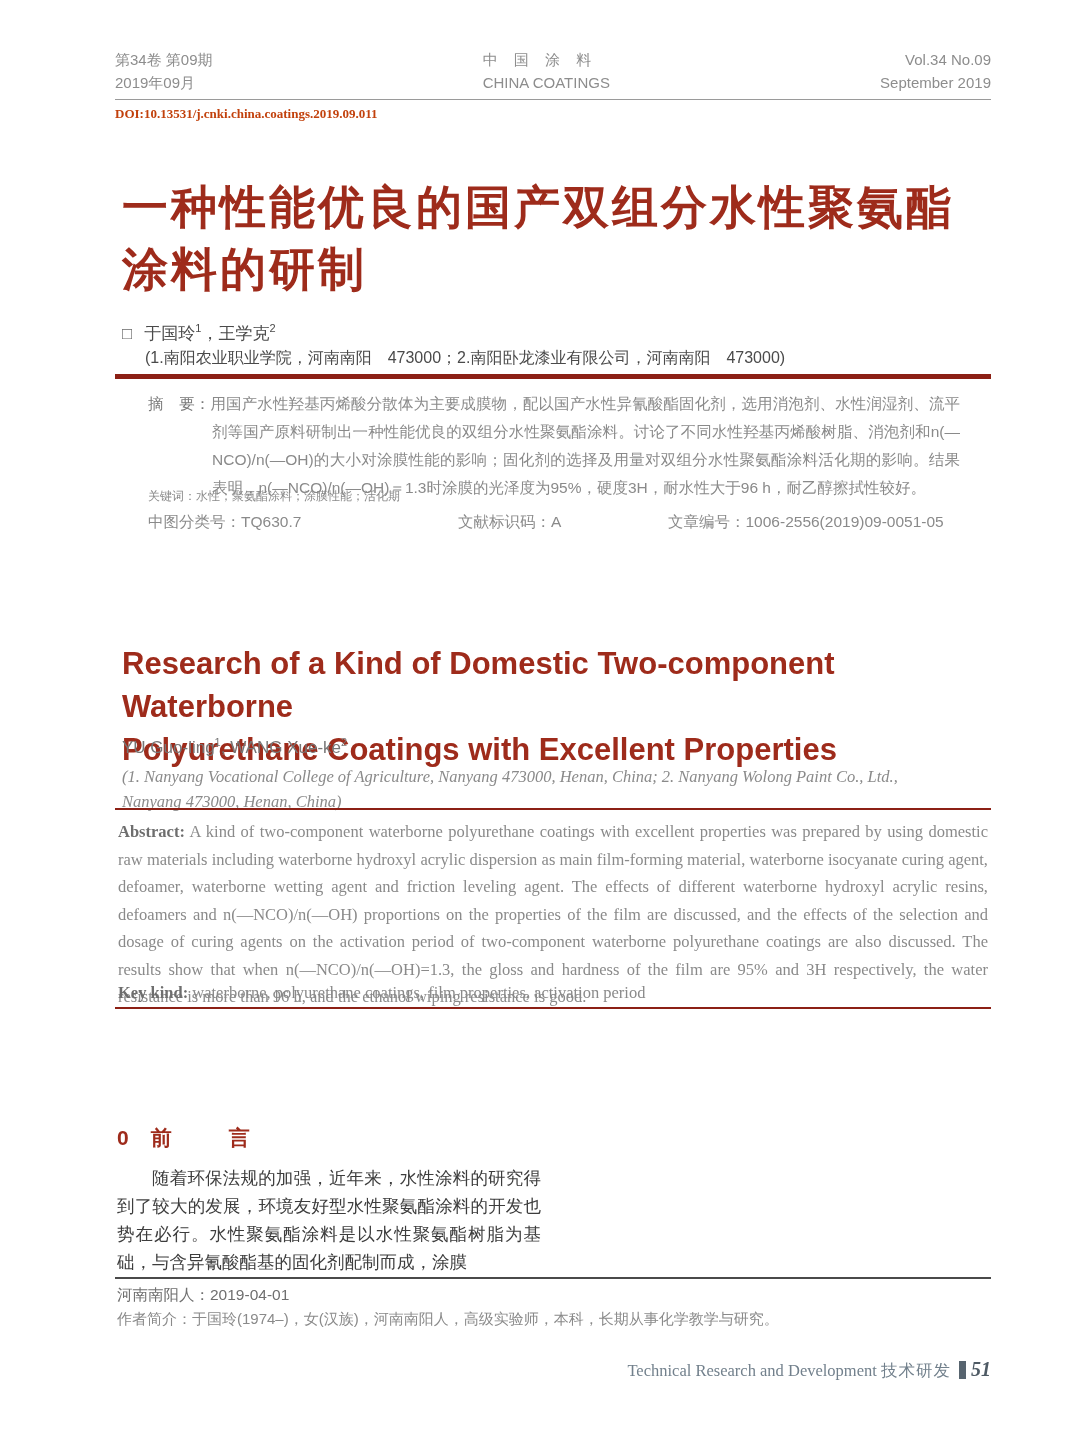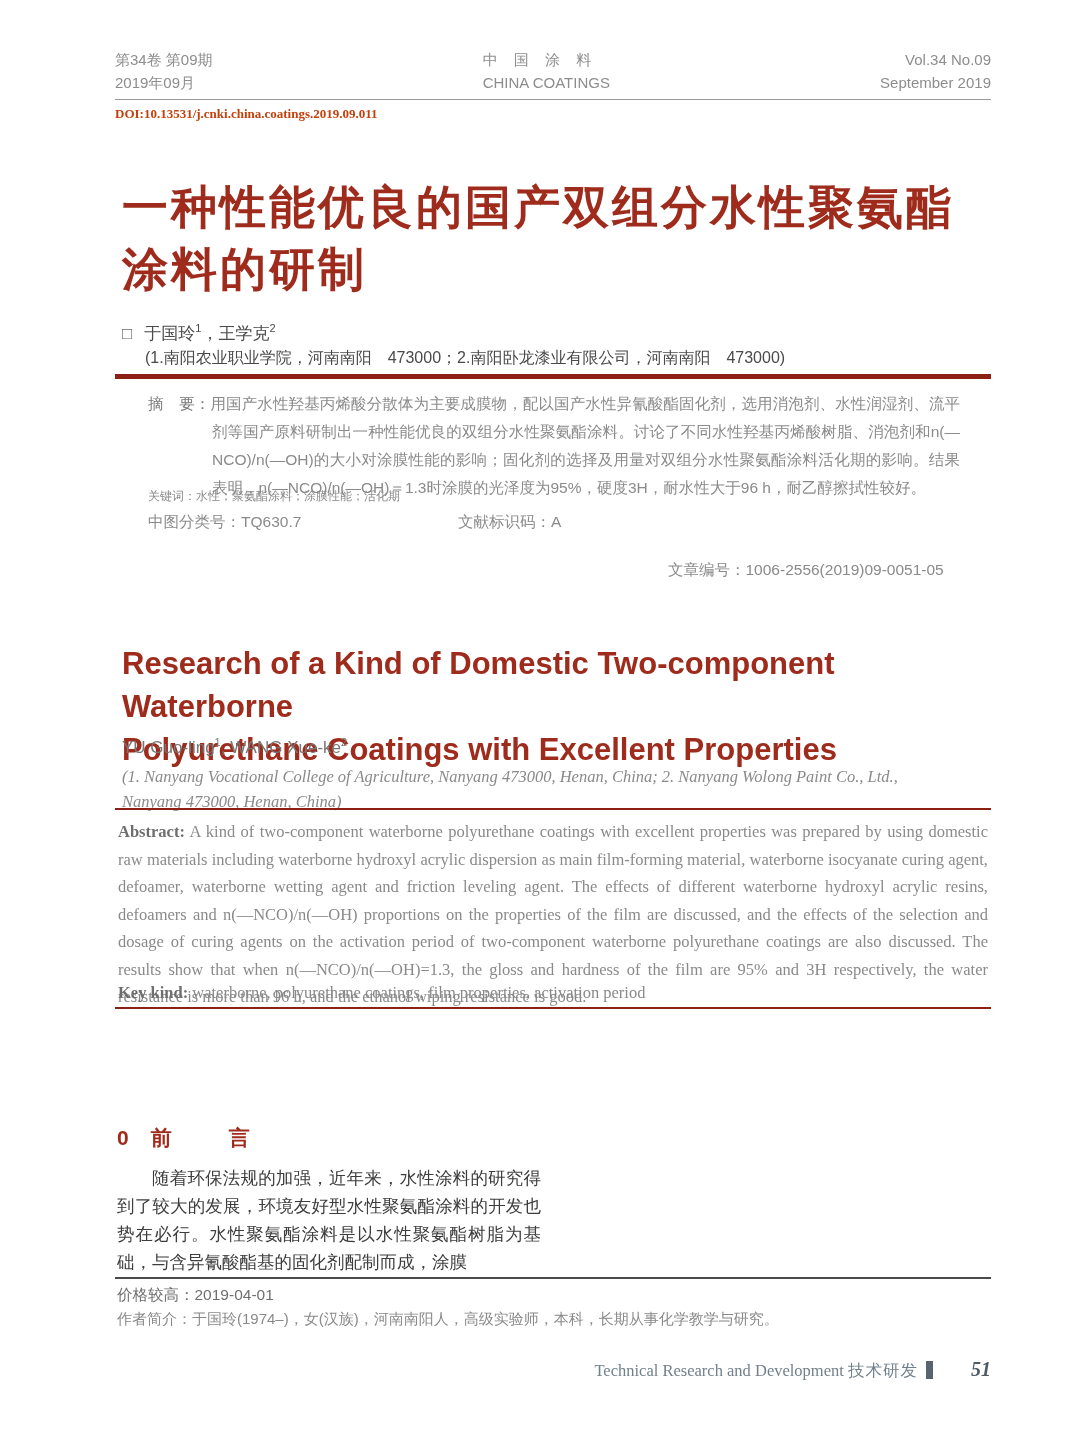--- a/index.html
+++ b/index.html
@@ -29,21 +29,21 @@
   .rule-thick-red{position:absolute;top:374px;left:115px;width:876px;height:5px;background:#8c2015;}
 
   
   .cn-abs-wrap{position:absolute;top:390px;left:148px;width:812px;color:#8a8a8a;font-size:15.5px;}
   .cn-abstract{padding-left:64px;text-indent:-64px;line-height:28px;text-align:justify;margin:0;}
   .cn-abstract .lab{color:#787878;}
   .cn-keywords{position:absolute;top:483px;left:148px;width:812px;color:#8a8a8a;
                font-size:12px;line-height:26px;}
   .cn-meta{position:absolute;top:512px;left:148px;width:812px;color:#8a8a8a;font-size:15.5px;}
   .cn-meta .m2{position:absolute;left:310px;top:0;}
-  .cn-meta .m3{position:absolute;left:520px;top:0;margin-top:48px;}
+  .cn-meta .m3{position:absolute;left:520px;top:0;}
 
   
   .en-title{position:absolute;top:642px;left:122px;width:880px;color:#9e2b1b;
             font-size:31px;font-weight:bold;line-height:43px;letter-spacing:0px;}
   .en-authors{position:absolute;top:738px;left:122px;color:#767676;font-size:17px;}
   .en-affil{position:absolute;top:764px;left:122px;width:860px;color:#8a8a8a;font-size:16.5px;
             font-style:italic;font-family:"Liberation Serif",serif;line-height:25px;}
   .rule-thin-red{position:absolute;top:808px;left:115px;width:876px;height:2px;background:#8c2015;}
 
   
@@ -71,21 +71,21 @@
   .foot-rule{position:absolute;top:1277px;left:115px;width:876px;height:2px;background:#4a4a4a;}
   .footnote1{position:absolute;top:1285px;left:117px;color:#6f6f6f;font-size:15.5px;}
   .footnote2{position:absolute;top:1310px;left:117px;width:874px;color:#8a8a8a;font-size:15px;}
 
   
   .pfooter{position:absolute;top:1358px;left:115px;width:876px;text-align:right;
            color:#72808c;font-family:"Liberation Serif",serif;font-size:16.5px;}
   .pfooter .cnpart{letter-spacing:1px;}
   .pfooter .bar{display:inline-block;width:7px;height:18px;background:#57646f;
                 margin:0 5px 0 8px;vertical-align:-3px;}
-  .pfooter .pno{font-style:italic;font-weight:bold;font-size:20px;color:#4e5a64;margin-left:33px;}
+  .pfooter .pno{font-style:italic;font-weight:bold;font-size:20px;color:#4e5a64;}
 </style>
 </head>
 <body>
 
 <div class="page">
 
   <div class="jheader">
     <div class="hcol">
       <div>第34卷 第09期</div>
       <div>2019年09月</div>
@@ -151,21 +151,21 @@
   <div class="col-left">
     <h3 class="sec-head">
       <span class="num">0</span><span class="ttl">前　言</span>
     </h3>
     <p class="body-par indent">随着环保法规的加强，近年来，水性涂料的研究得到了较大的发展，环境友好型水性聚氨酯涂料的开发也势在必行。水性聚氨酯涂料是以水性聚氨酯树脂为基础，与含异氰酸酯基的固化剂配制而成，涂膜</p>
   </div>
 
 
   <div class="foot-rule"></div>
   <div class="footnote1">
-    <span>价格较高：</span><span>2019-04-01</span>
+    <span>河南南阳人：</span><span>2019-04-01</span>
   </div>
   <div class="footnote2">作者简介：于国玲(1974–)，女(汉族)，河南南阳人，高级实验师，本科，长期从事化学教学与研究。</div>
 
   <div class="pfooter">
     <span>Technical Research and Development</span>
     <span class="cnpart">技术研发</span><span class="bar"></span><span class="pno">51</span>
   </div>
 
 </div>
 

